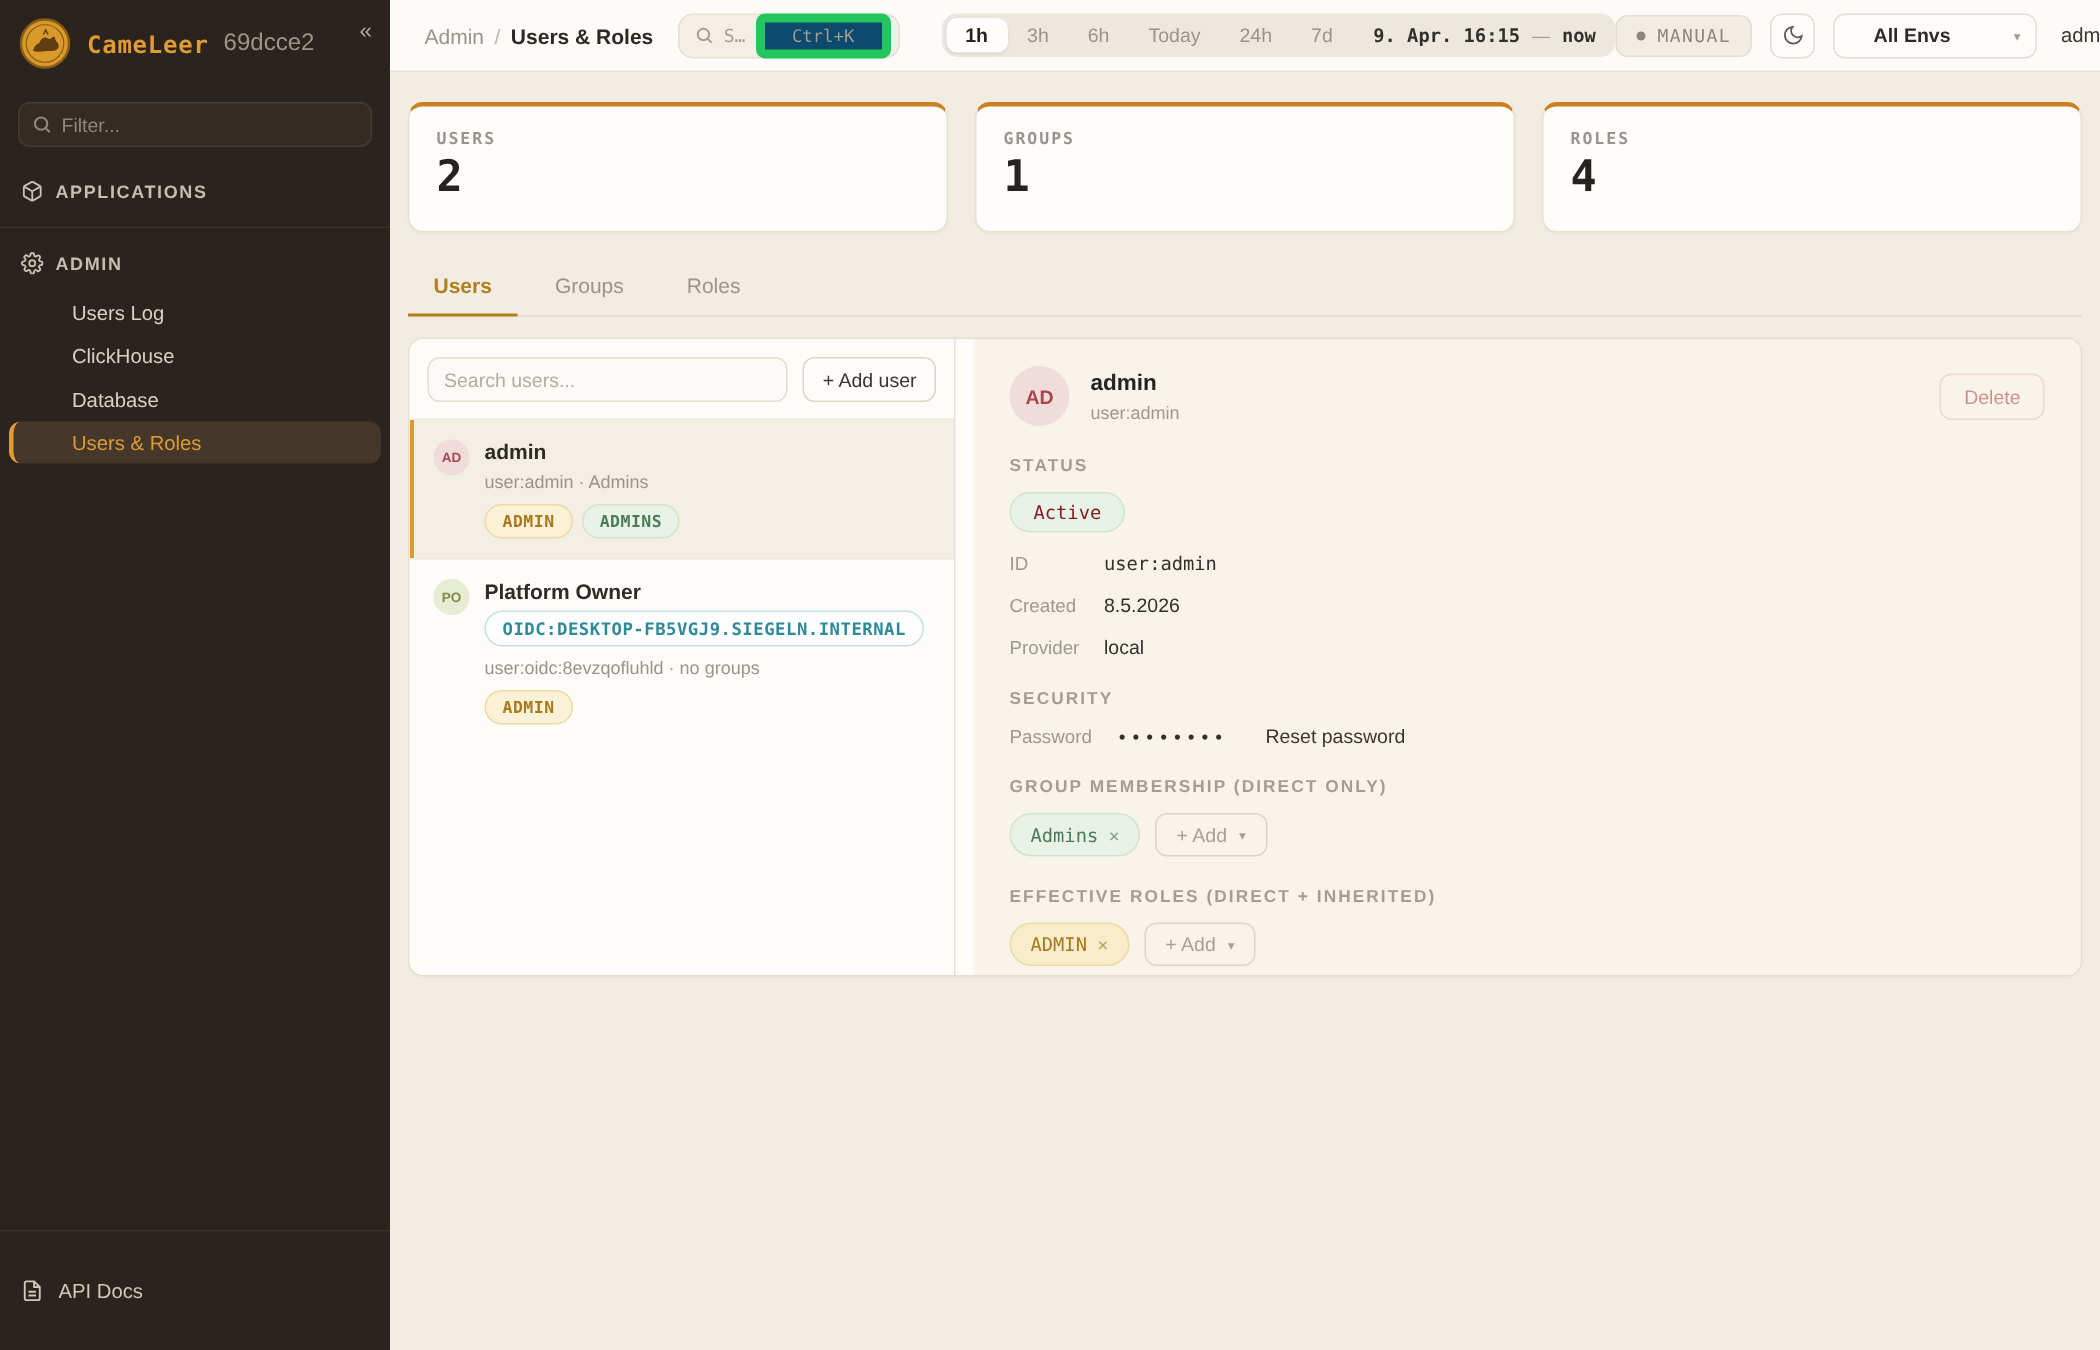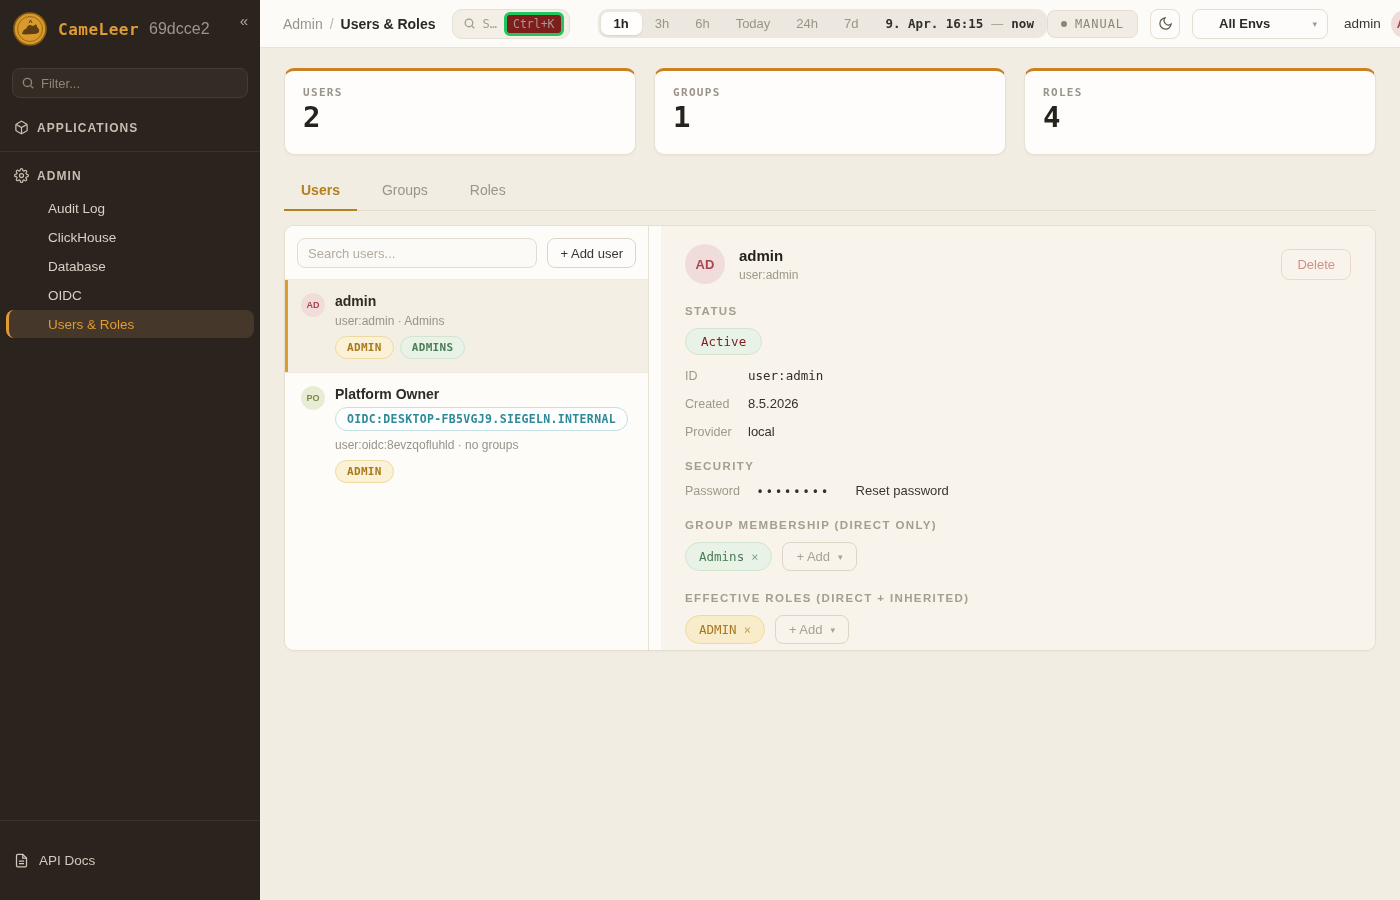--- a/index.html
+++ b/index.html
@@ -28,21 +28,21 @@
 
   
   .main { flex:1; display:flex; flex-direction:column; min-width:0; }
   .topbar { height:48px; background:#fcfbf8; border-bottom:1px solid #e8e3d8; display:flex; align-items:center; padding:0 24px 0 23px; flex-shrink:0; }
   .breadcrumb { display:flex; align-items:center; gap:7px; font-size:14px; white-space:nowrap; }
   .crumb-parent { color:#9a938a; cursor:pointer; }
   .crumb-sep { color:#beb7aa; }
   .crumb-current { color:#2c2822; font-weight:bold; }
   .topsearch { margin-left:16px; display:flex; align-items:center; gap:7px; background:#f3efe7; border:1px solid #e6e0d3; border-radius:10px; height:30px; padding:0 5px 0 10px; cursor:pointer; }
   .topsearch-text { font-family:"DejaVu Sans Mono", monospace; font-size:12px; color:#a49c8f; }
-  .kbd { background:#7f1d1d; border:3px solid #22c55e; border-radius:6px; padding:2px 6px; font-family:"DejaVu Sans Mono", monospace; font-size:11.5px; color:#a49c8f; }
+  .kbd { background:#0c4a6e; border:6px solid #22c55e; border-radius:6px; padding:2px 18px; font-family:"DejaVu Sans Mono", monospace; font-size:11.5px; color:#a49c8f; }
   .divider-v { width:1px; height:22px; background:#ddd7ca; margin:0 14px; }
   .time-group { display:flex; align-items:center; background:#ece8df; border-radius:10px; padding:3px; }
   .time-btn { padding:4px 13px; font-size:13px; color:#9b948a; border-radius:7px; cursor:pointer; white-space:nowrap; }
   .time-btn.active { background:#fffefc; color:#26231e; font-weight:bold; box-shadow:0 1px 2px rgba(60,50,30,.12); }
   .time-from { font-family:"DejaVu Sans Mono", monospace; font-weight:bold; font-size:12.5px; color:#33302a; padding:0 8px 0 14px; white-space:nowrap; cursor:pointer; }
   .time-sep { color:#a59d90; font-size:12px; }
   .time-to { font-family:"DejaVu Sans Mono", monospace; font-weight:bold; font-size:12.5px; color:#33302a; padding:0 10px 0 8px; cursor:pointer; }
   .top-right { margin-left:auto; display:flex; align-items:center; }
   .mode-badge { display:flex; align-items:center; gap:8px; background:#f1ede5; border:1px solid #e4ded2; border-radius:8px; padding:6px 13px; font-family:"DejaVu Sans Mono", monospace; font-size:12px; letter-spacing:.08em; color:#8d867b; cursor:pointer; }
   .mode-dot { width:6px; height:6px; border-radius:50%; background:#8d867b; }
@@ -52,21 +52,21 @@
   .env-caret { font-size:9px; color:#a49c8f; }
   .top-user { display:flex; align-items:center; margin-left:16px; }
   .top-user-name { font-size:13.5px; color:#3a352e; margin-right:10px; }
   .avatar { border-radius:50%; display:flex; align-items:center; justify-content:center; font-weight:bold; flex-shrink:0; }
   .avatar.ad { background:#f1dcdc; color:#a8454e; }
   .avatar.po { background:#e7ecd5; color:#7f8a48; }
   .avatar-28 { width:28px; height:28px; font-size:11px; cursor:pointer; }
   .avatar-24 { width:24px; height:24px; font-size:9px; }
   .avatar-40 { width:40px; height:40px; font-size:13px; }
 
-  .content { flex:1; padding:20px 24px; overflow:hidden; }
+  .content { flex:1; padding:20px 12px; overflow:hidden; }
 
   
   .stats-row { display:grid; grid-template-columns:1fr 1fr 1fr; gap:18px; }
   .stat-card { background:#fefdfb; border:1px solid #e7e1d4; border-top:3px solid #ca8121; border-radius:10px; padding:15px 18px 16px; box-shadow:0 1px 2px rgba(80,65,40,.05); height:87px; }
   .stat-label { font-family:"DejaVu Sans Mono", monospace; font-size:11px; font-weight:bold; letter-spacing:.12em; color:#9a938a; }
   .stat-value { font-family:"DejaVu Sans Mono", monospace; font-size:29px; font-weight:bold; color:#26231e; margin-top:4px; line-height:1; }
 
   
   .tabs-row { display:flex; gap:8px; margin-top:18px; border-bottom:1px solid #e2dccf; }
   .tab { padding:9px 17px 11px; font-size:14px; color:#9b948a; cursor:pointer; }
@@ -155,24 +155,23 @@
 
     <div class="side-section-header">
       <svg width="15" height="15" viewBox="0 0 24 24" fill="none" stroke="#c5beb1" stroke-width="2">
           <circle cx="12" cy="12" r="3.2"></circle>
           <path d="M19.4 15a1.7 1.7 0 0 0 .34 1.87l.06.06a2 2 0 1 1-2.83 2.83l-.06-.06a1.7 1.7 0 0 0-1.87-.34 1.7 1.7 0 0 0-1 1.56V21a2 2 0 1 1-4 0v-.09a1.7 1.7 0 0 0-1-1.56 1.7 1.7 0 0 0-1.87.34l-.06.06a2 2 0 1 1-2.83-2.83l.06-.06a1.7 1.7 0 0 0 .34-1.87 1.7 1.7 0 0 0-1.56-1H3a2 2 0 1 1 0-4h.09a1.7 1.7 0 0 0 1.56-1 1.7 1.7 0 0 0-.34-1.87l-.06-.06a2 2 0 1 1 2.83-2.83l.06.06a1.7 1.7 0 0 0 1.87.34h0a1.7 1.7 0 0 0 1-1.56V3a2 2 0 1 1 4 0v.09a1.7 1.7 0 0 0 1 1.56h0a1.7 1.7 0 0 0 1.87-.34l.06-.06a2 2 0 1 1 2.83 2.83l-.06.06a1.7 1.7 0 0 0-.34 1.87v0a1.7 1.7 0 0 0 1.56 1H21a2 2 0 1 1 0 4h-.09a1.7 1.7 0 0 0-1.56 1z"></path>
         </svg>
       <span>ADMIN</span>
     </div>
 
     <nav>
-      <div class="side-item">Audit Log</div>
+      <div class="side-item">Users Log</div>
       <div class="side-item">ClickHouse</div>
       <div class="side-item">Database</div>
-      <div class="side-item">OIDC</div>
       <div class="side-item active">Users &amp; Roles</div>
     </nav>
 
     <div class="sidebar-footer">
       <svg width="15" height="15" viewBox="0 0 24 24" fill="none" stroke="#cfc8bb" stroke-width="2">
           <path d="M14 2H6a2 2 0 0 0-2 2v16a2 2 0 0 0 2 2h12a2 2 0 0 0 2-2V8z"></path>
           <polyline points="14 2 14 8 20 8"></polyline>
           <line x1="8" y1="13" x2="16" y2="13"></line>
           <line x1="8" y1="17" x2="16" y2="17"></line>
         </svg>

